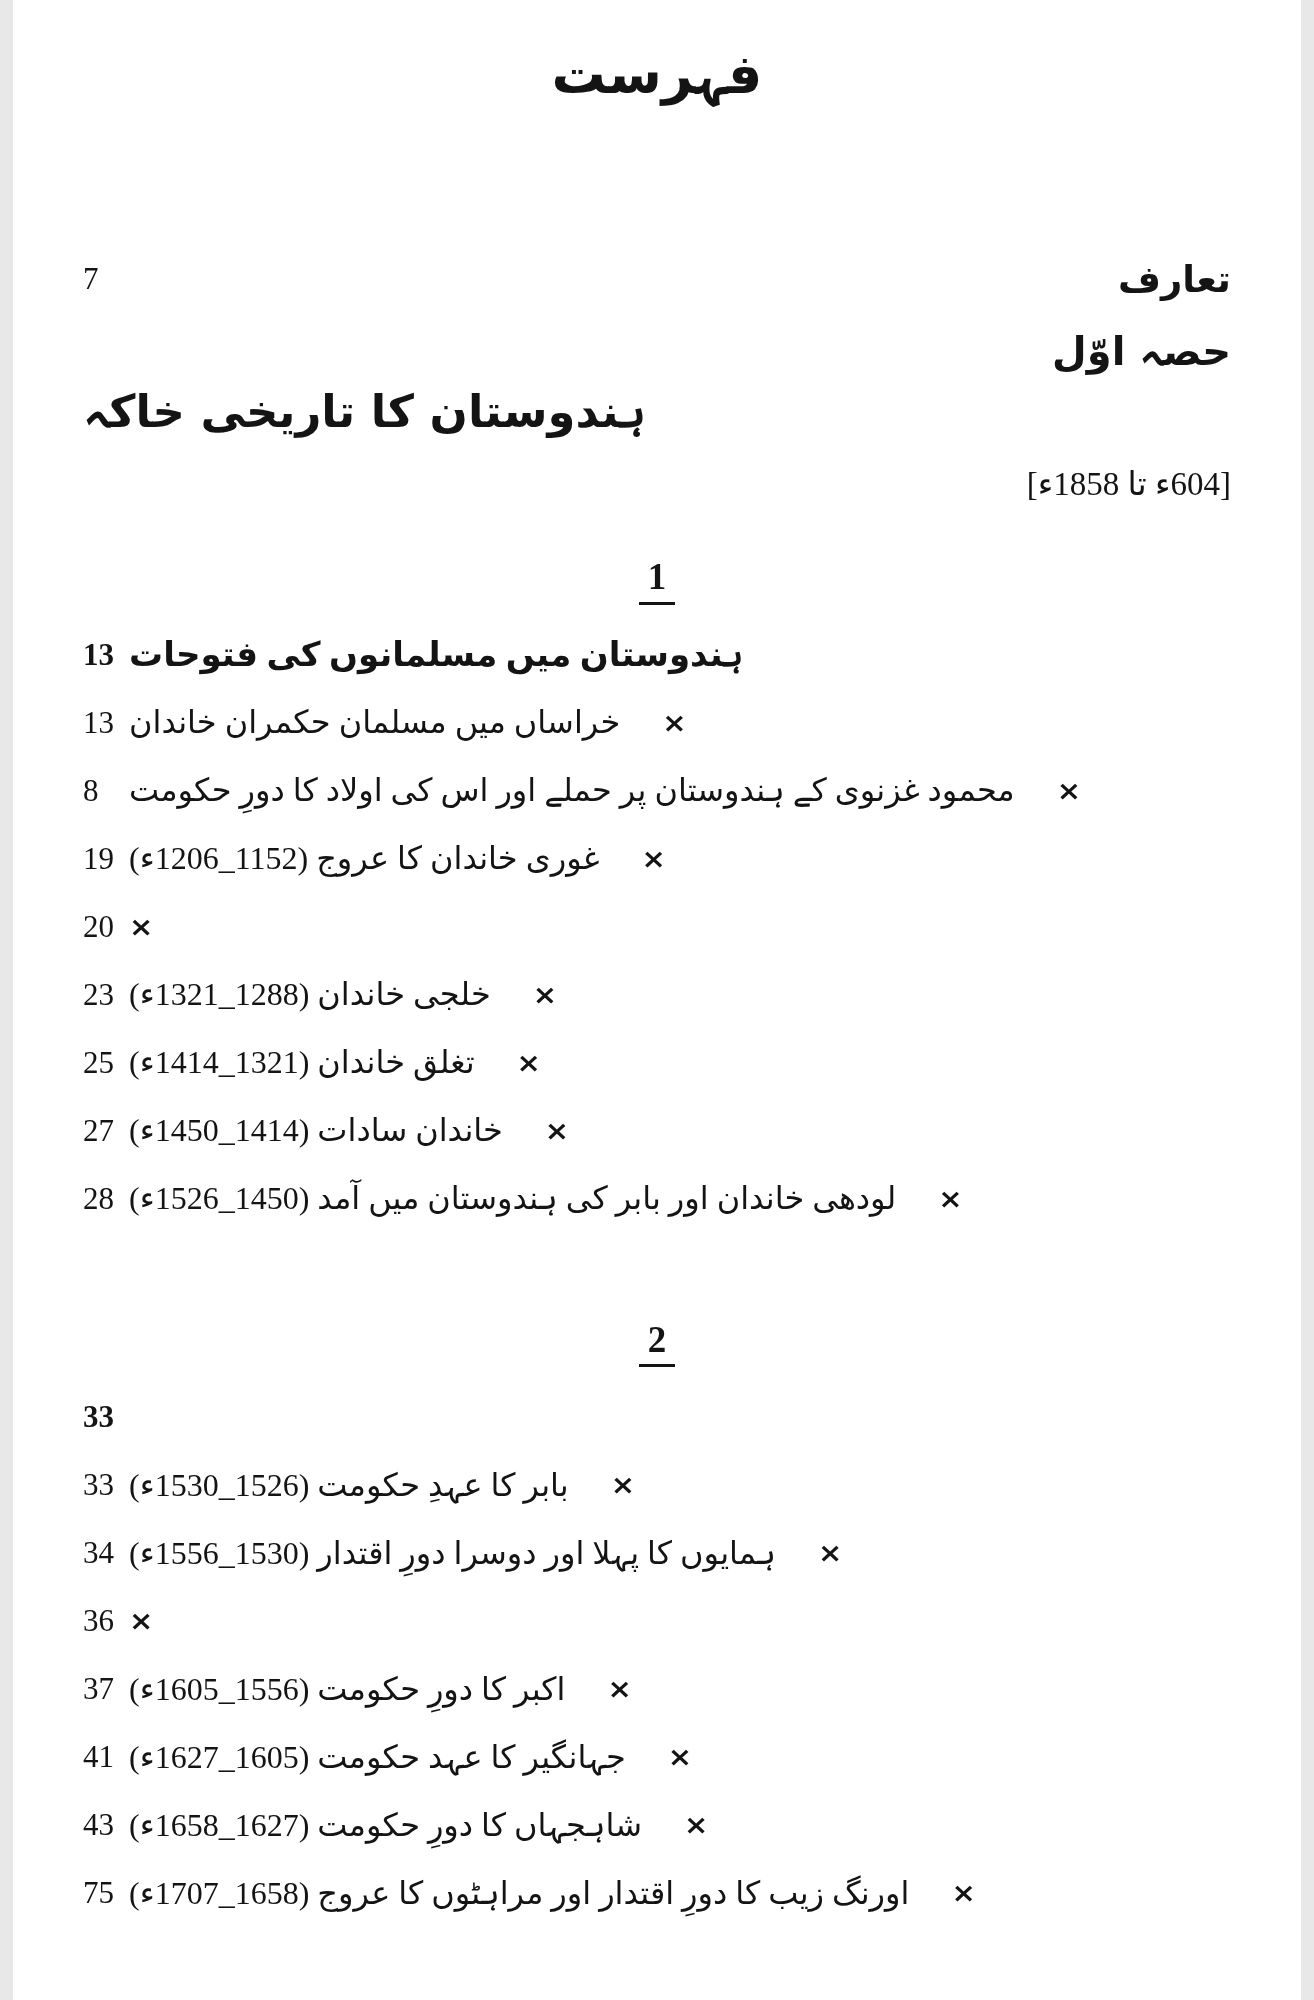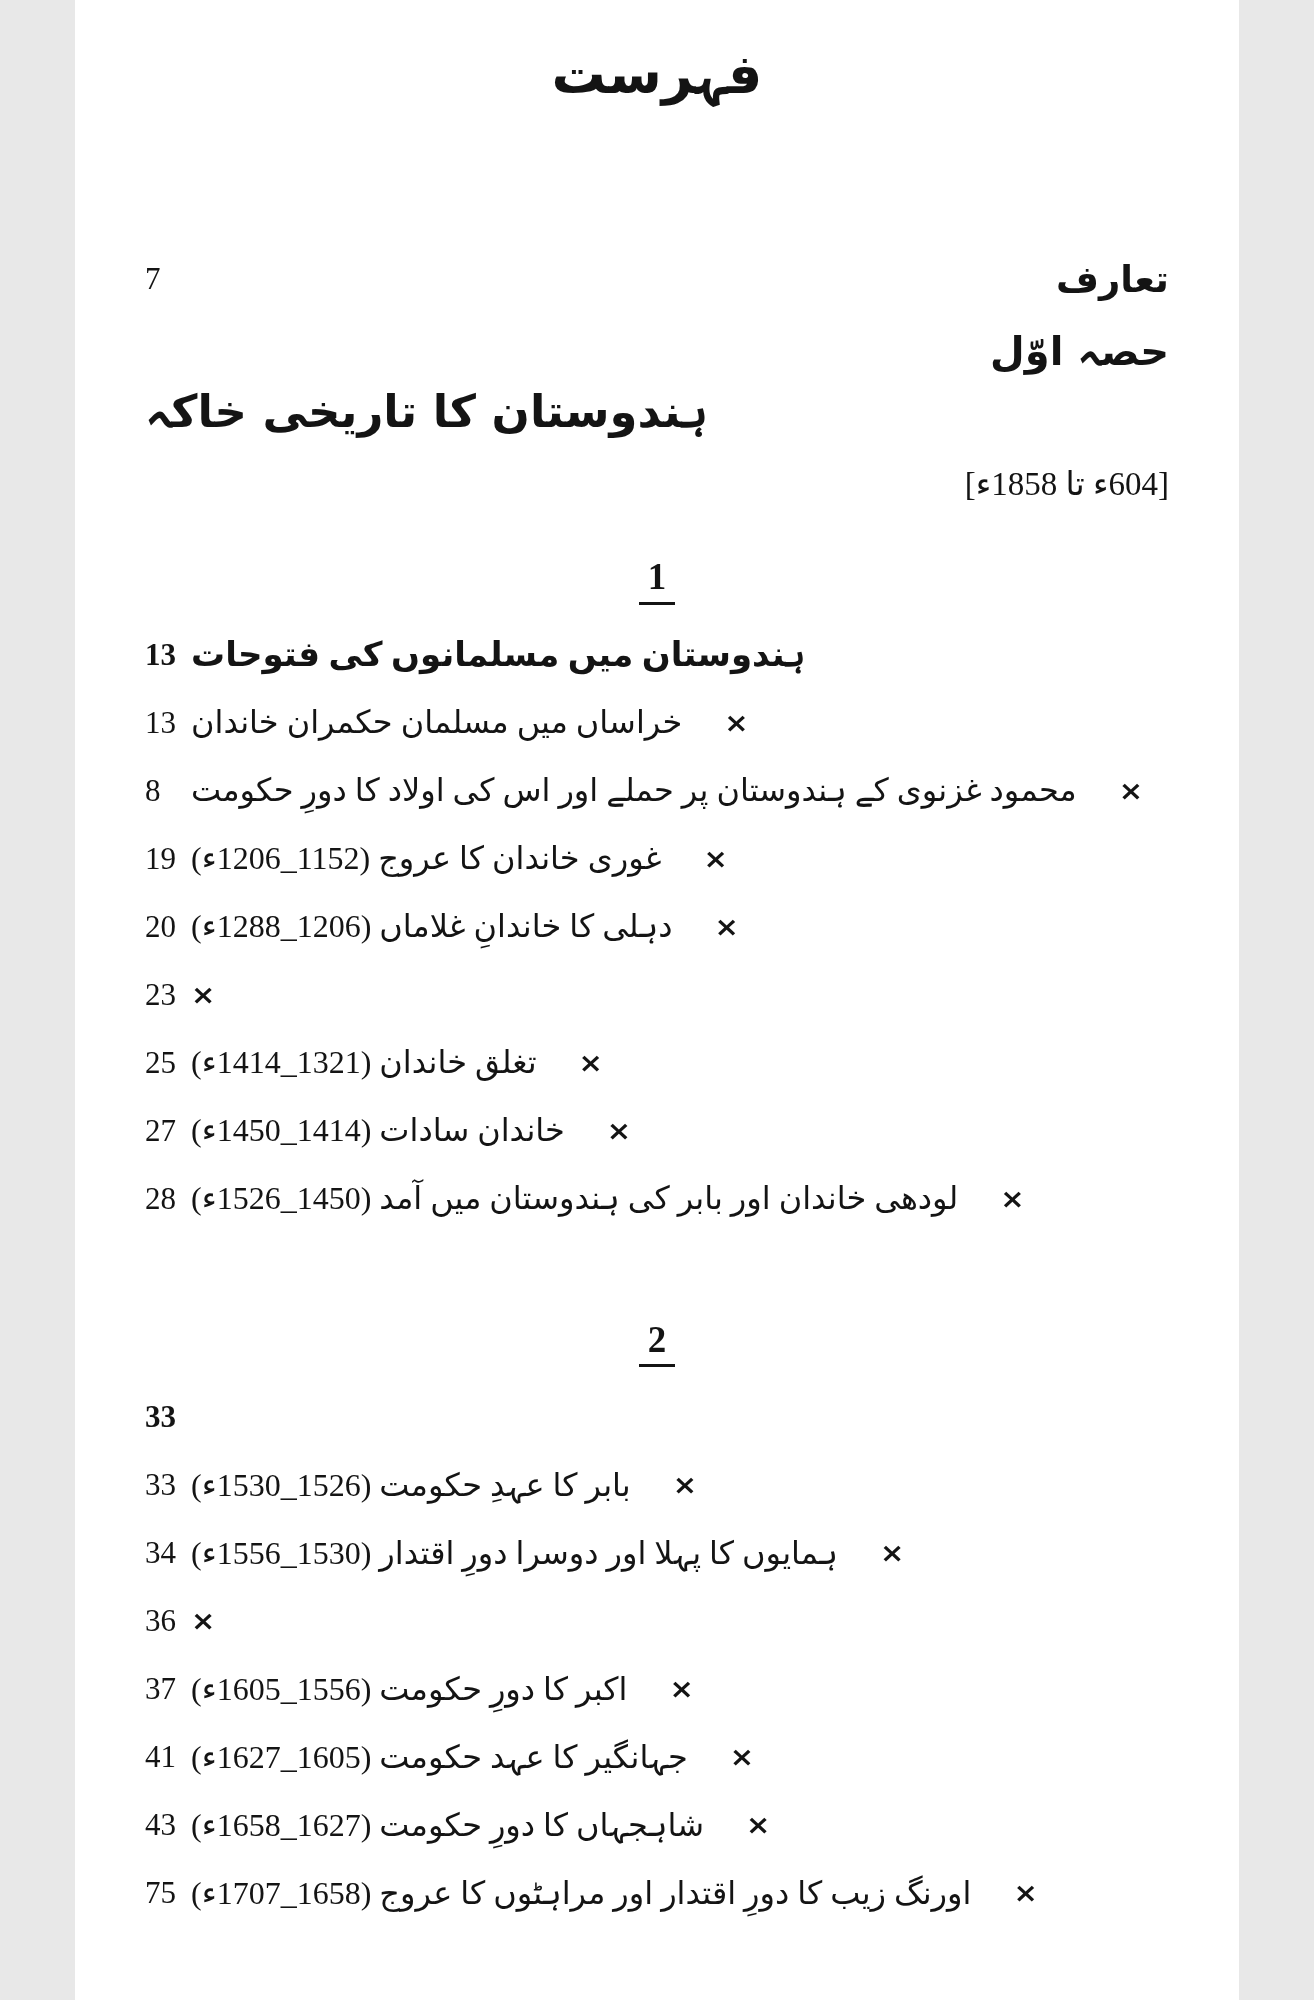--- a/index.html
+++ b/index.html
@@ -1,18 +1,18 @@
 <!DOCTYPE html>
 <html lang="ur"><head>
 <meta charset="utf-8">
 <style>
   html,body { margin:0; padding:0; background:#e8e8e8; }
   .page {
     position:relative;
-    width:1164px; height:2000px;
+    width:1288px; height:2000px;
     margin:0 auto;
     background:#ffffff;
     color:#141414;
     overflow:hidden;
     font-family:"DejaVu Sans", sans-serif;
   }
   .content { padding:0 70px; }
 
   .doc-title {
     margin-top:40px;
@@ -163,28 +163,28 @@
     <span class="entry">
       <span class="bullet">×</span>
       <span class="entry-text">غوری خاندان کا عروج (1152_1206ء)</span>
     </span>
   </div>
 
   <div class="toc-row item">
     <span class="pagenum">20</span>
     <span class="entry">
       <span class="bullet">×</span>
-      <span class="entry-text">دہلی کا خاندانِ غلاماں (1206_1288ء)</span>
     </span>
   </div>
 
   <div class="toc-row item">
     <span class="pagenum">23</span>
     <span class="entry">
       <span class="bullet">×</span>
+      <span class="entry-text">خلجی خاندان (1288_1321ء)</span>
     </span>
   </div>
 
   <div class="toc-row item">
     <span class="pagenum">25</span>
     <span class="entry">
       <span class="bullet">×</span>
       <span class="entry-text">تغلق خاندان (1321_1414ء)</span>
     </span>
   </div>

